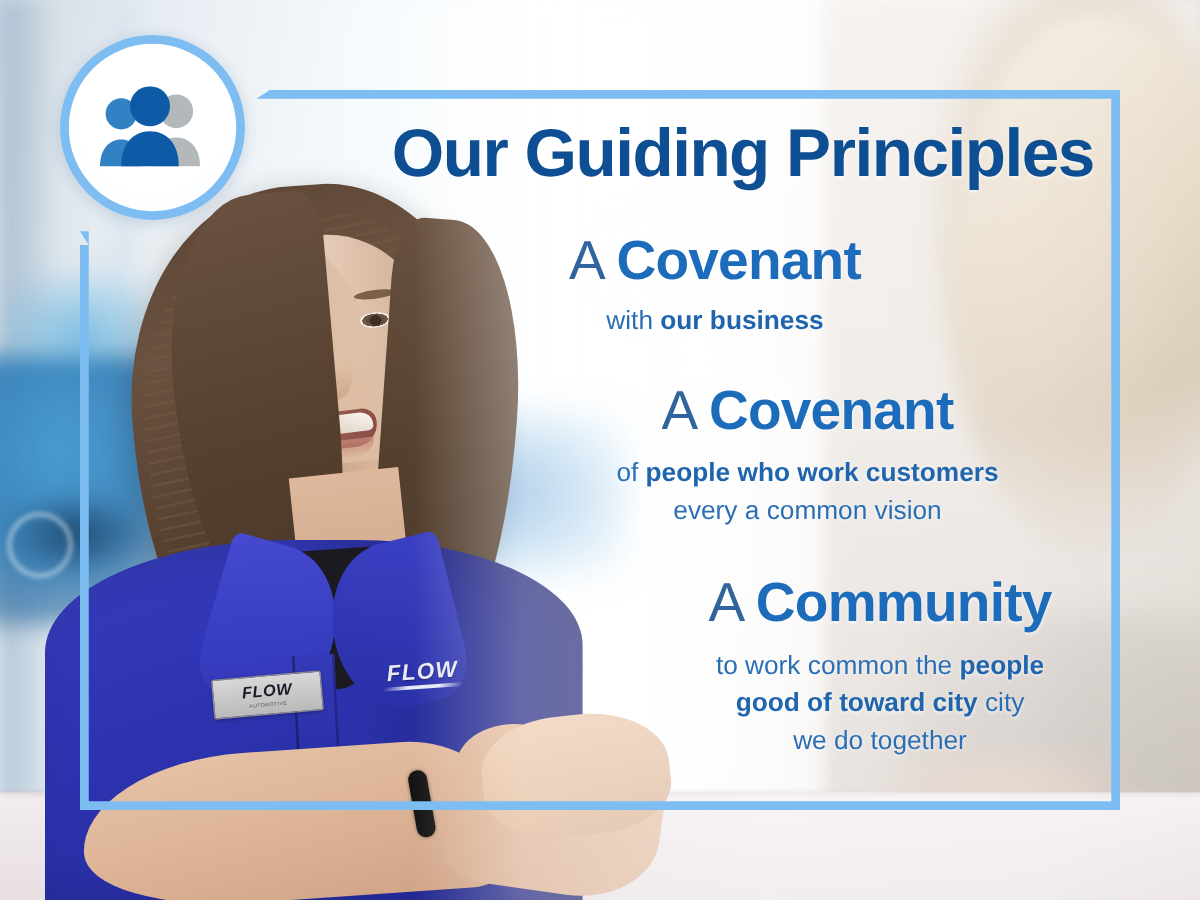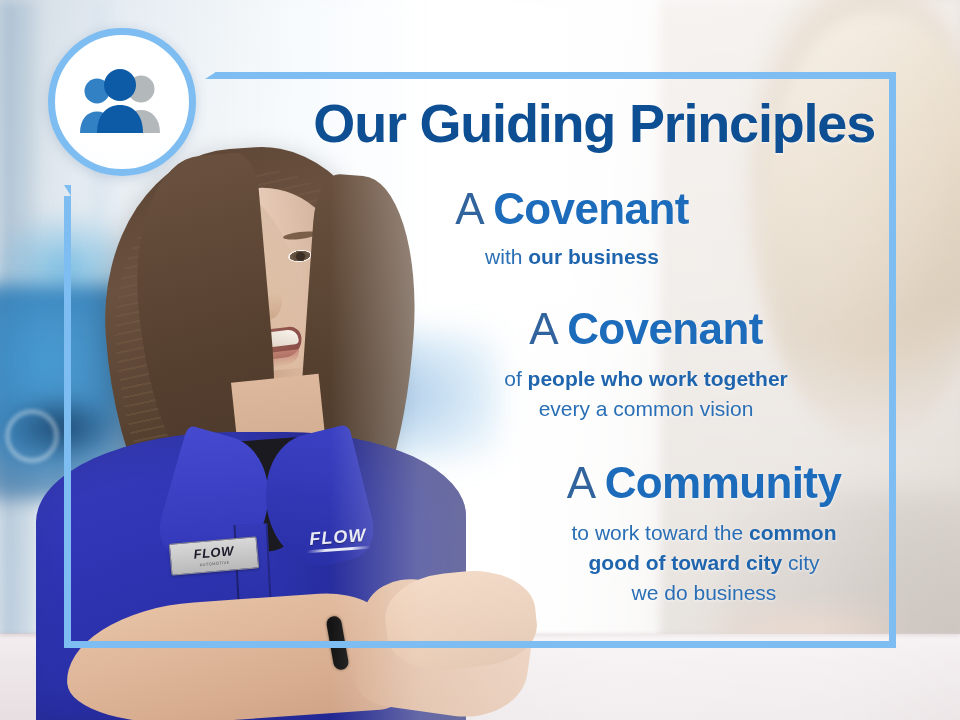--- a/index.html
+++ b/index.html
@@ -586,31 +586,31 @@
           <div><span>with </span><b>our business</b></div>
         </div>
     </div>
 
     <div class="principle p2">
       <div class="p-main">
         <span class="p-article" style="color: rgb(49, 99, 156);">A</span>
         <span class="p-word" style="color: rgb(29, 108, 187);">Covenant</span>
       </div>
       <div class="p-sub" style="color: rgb(42, 111, 181);">
-          <div><span>of </span><b>people who work together</b></div>
+          <div><span>of </span><b>people who work customers</b></div>
           <div><span>every a common vision</span></div>
         </div>
     </div>
 
     <div class="principle p3">
       <div class="p-main">
         <span class="p-article" style="color: rgb(49, 99, 156);">A</span>
         <span class="p-word" style="color: rgb(29, 108, 187);">Community</span>
       </div>
       <div class="p-sub" style="color: rgb(42, 111, 181);">
-          <div><span>to work toward the </span><b>common</b></div>
+          <div><span>to work common the </span><b>people</b></div>
           <div><b>good of toward city</b><span> city</span></div>
-          <div><span>we do business</span></div>
+          <div><span>we do together</span></div>
         </div>
     </div>
 
   </div>
 </div>
 
 </body></html>

